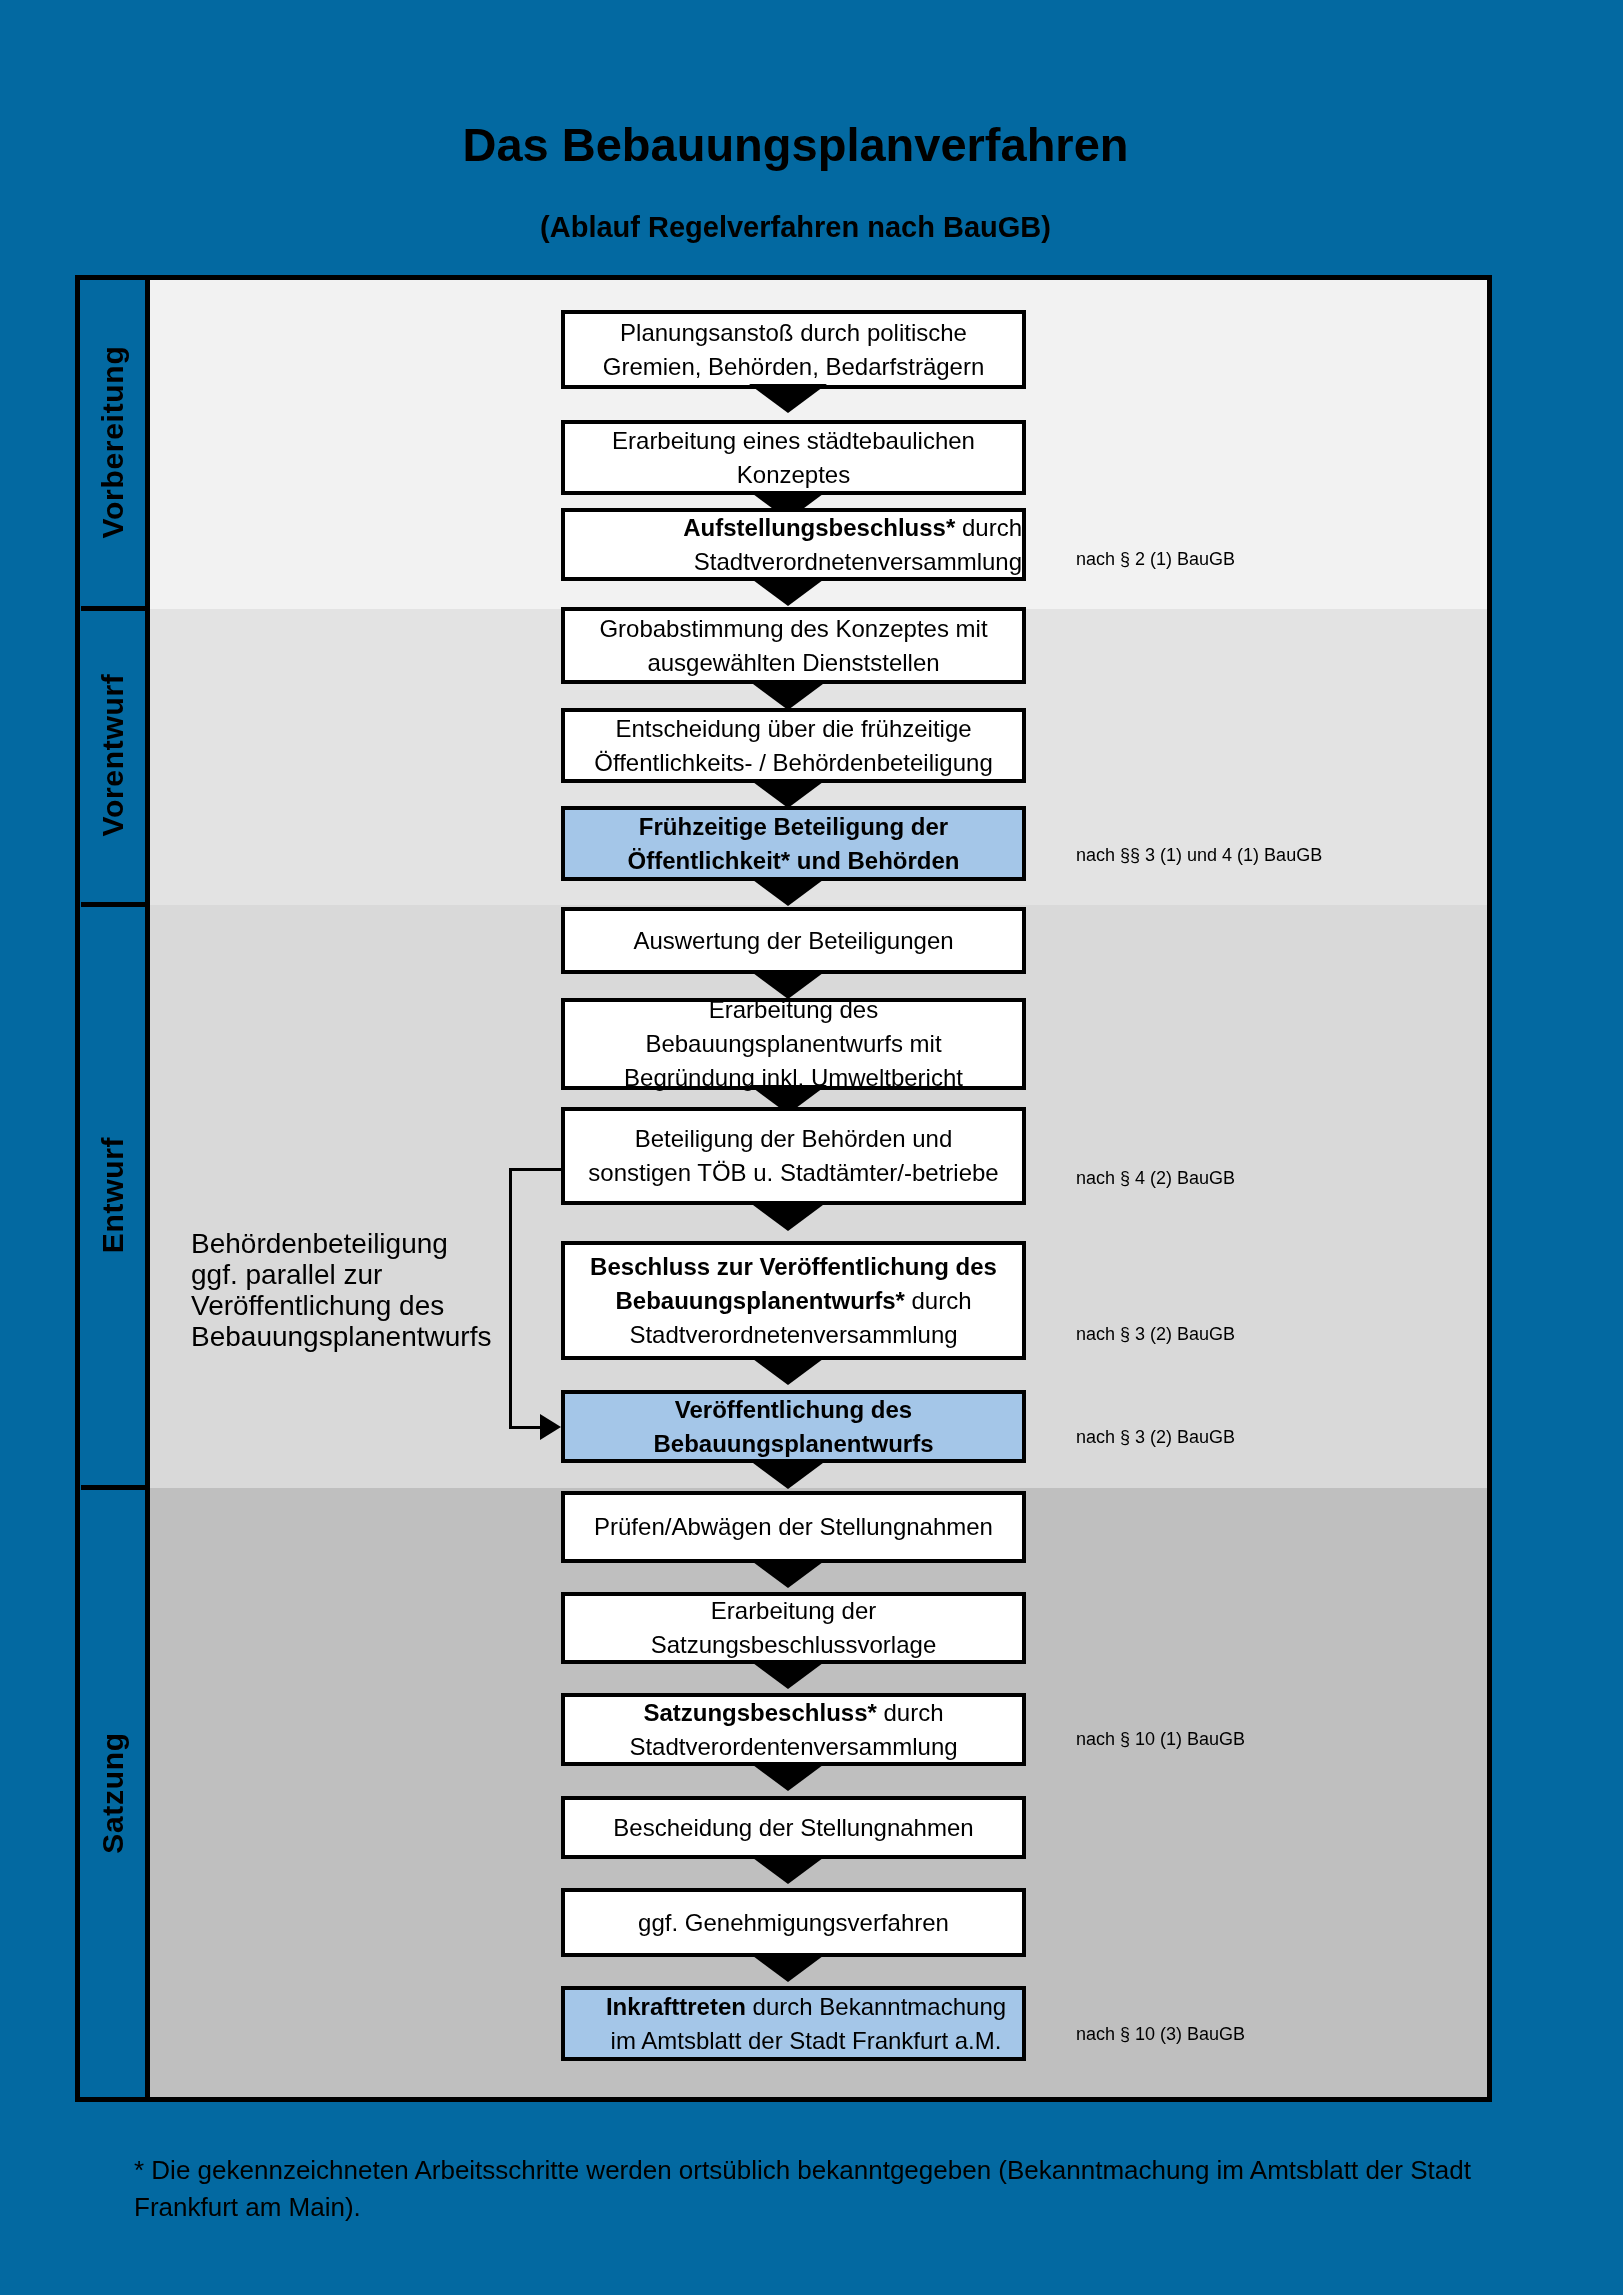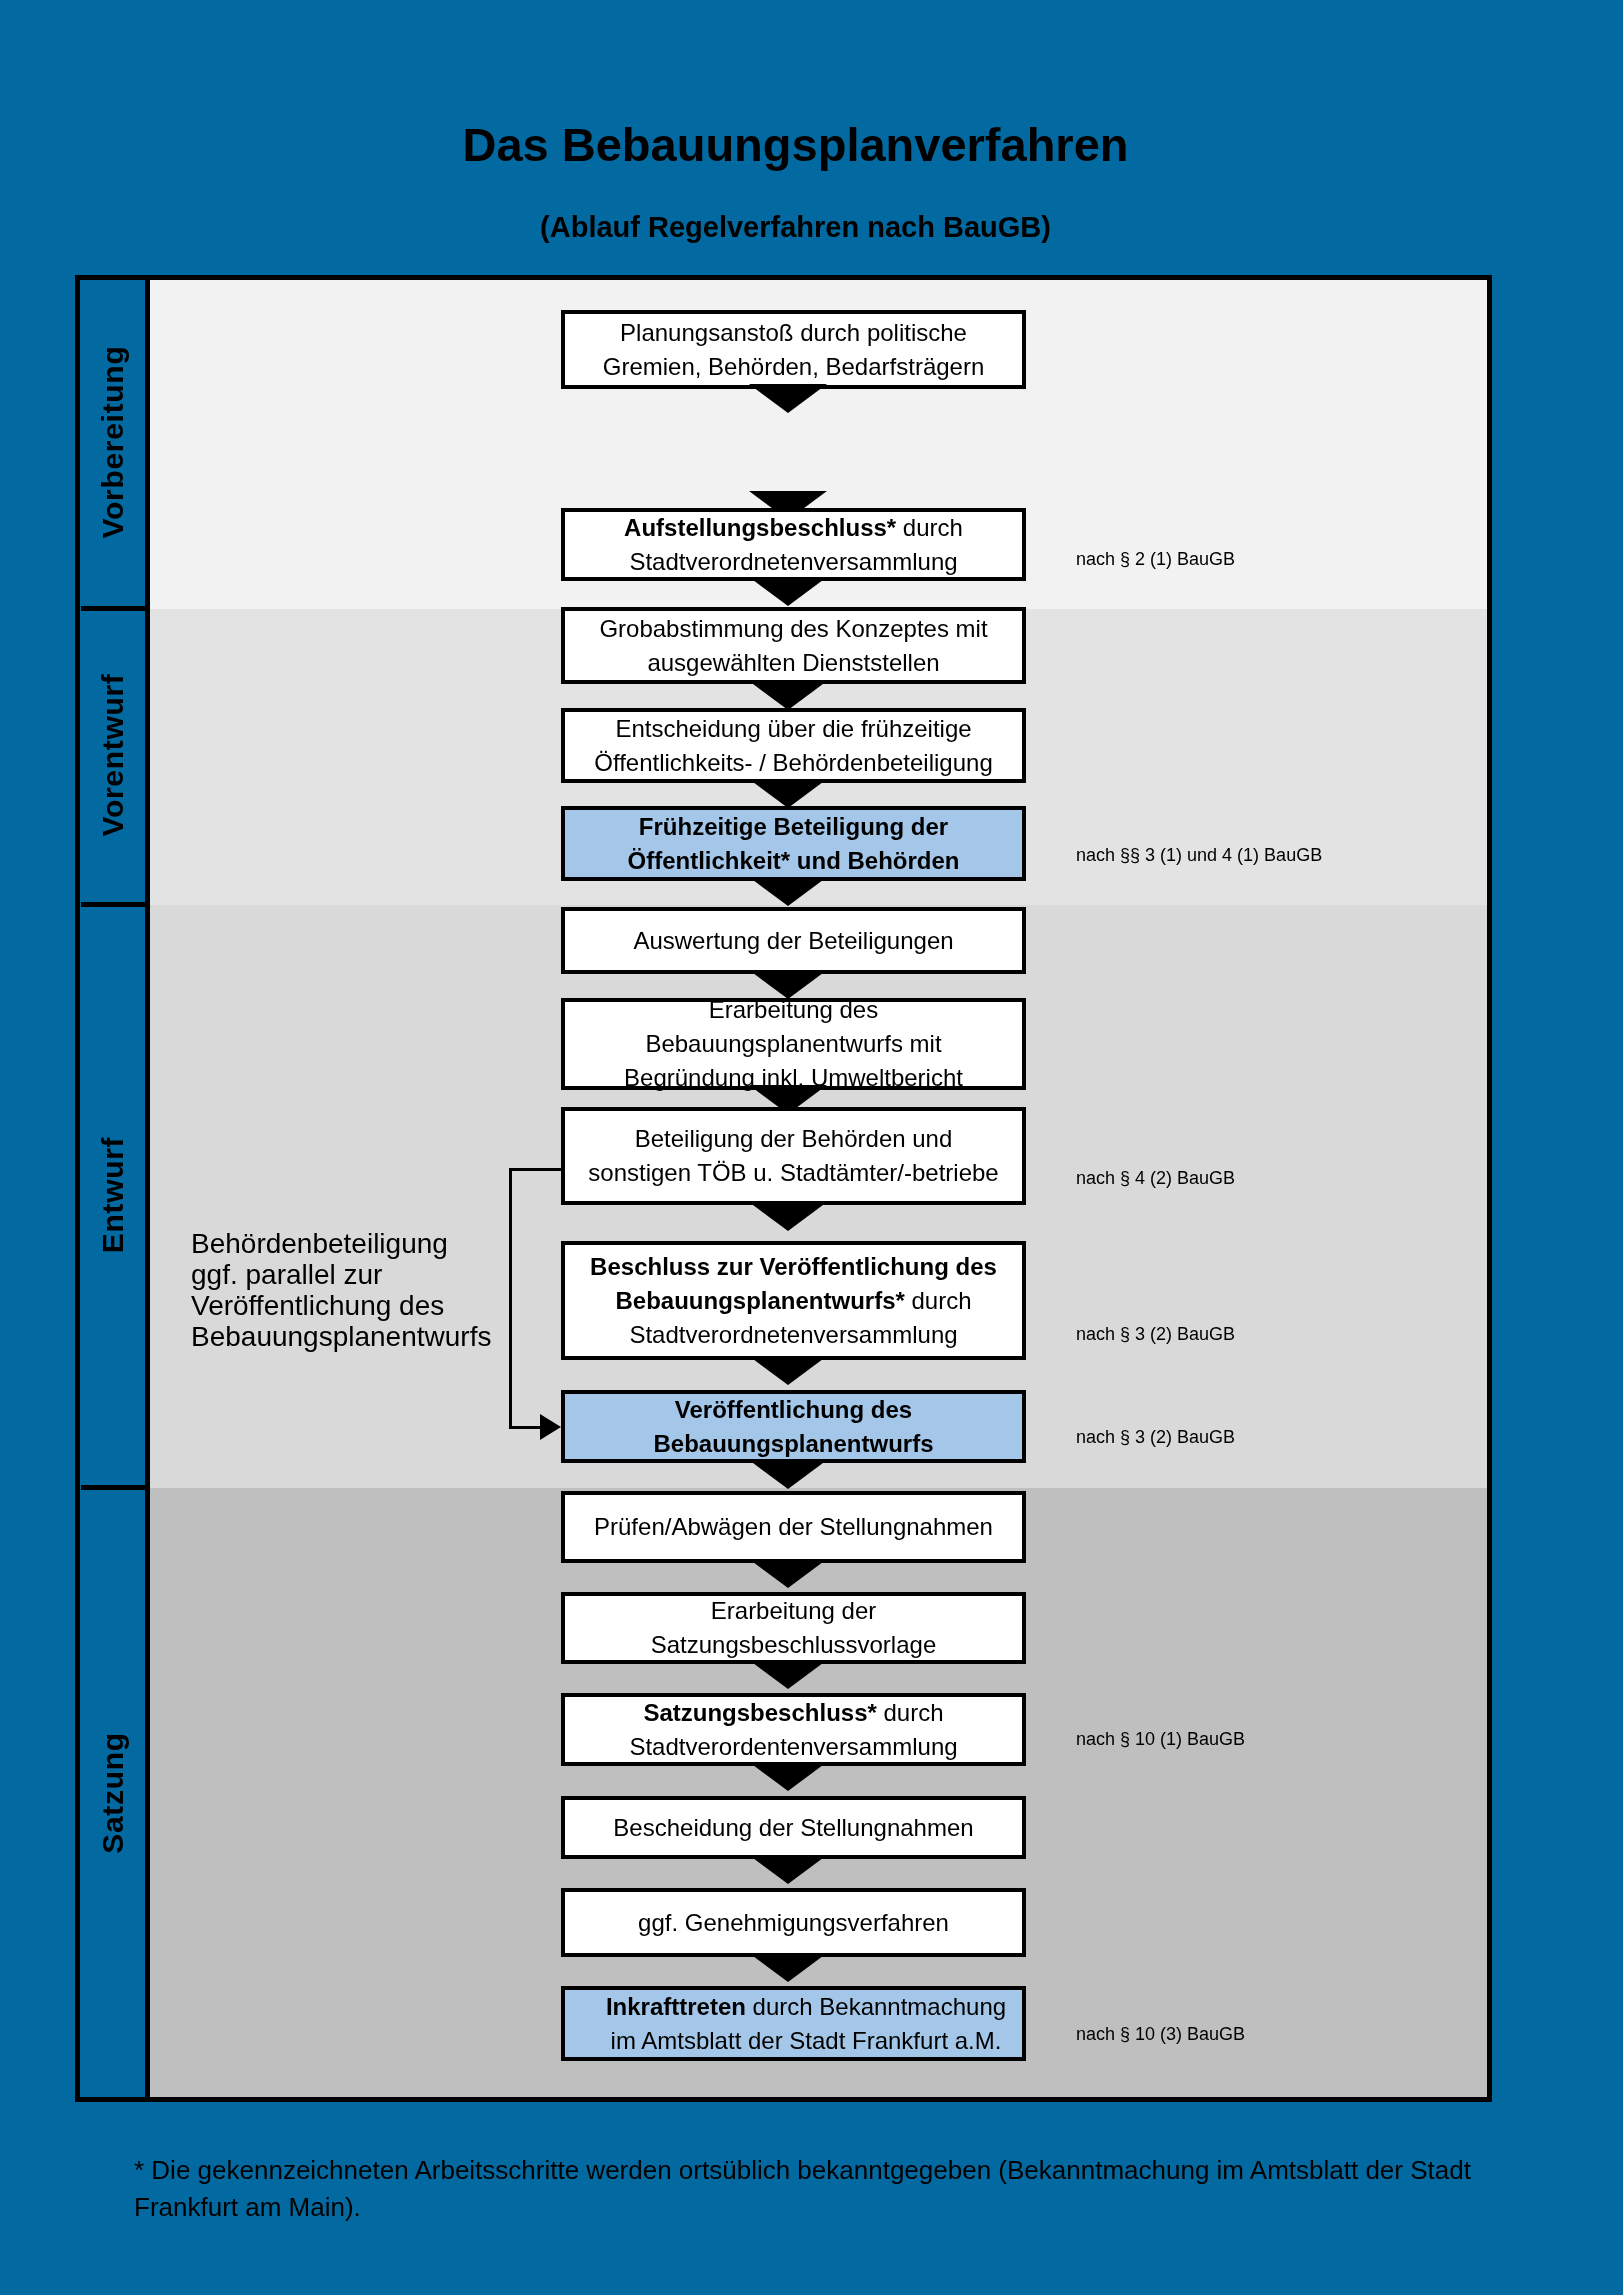--- a/index.html
+++ b/index.html
@@ -58,23 +58,27 @@
   <div class="abs phase-label" style="top:755px;">Vorentwurf</div>
   <div class="abs phase-label" style="top:1195px;">Entwurf</div>
   <div class="abs phase-label" style="top:1793px;">Satzung</div>
 
   <div class="abs box" style="top:310px;height:79px;">
     <div class="bl">Planungsanstoß durch politische</div>
     <div class="bl">Gremien, Behörden, Bedarfsträgern</div>
   </div>
   <div class="abs arrow" style="top:384px;"></div>
 
+  <div class="abs box" style="top:420px;height:75px;">
+    <div class="bl">Erarbeitung eines städtebaulichen</div>
+    <div class="bl">Konzeptes</div>
+  </div>
   <div class="abs arrow" style="top:491px;"></div>
 
-  <div class="abs box" style="top:508px;height:73px;">
+  <div class="abs box" style="top:508px;height:73px;align-items:flex-end;">
     <div class="bl"><span class="seg-b">Aufstellungsbeschluss*</span><span class="seg-r"> durch</span></div>
     <div class="bl">Stadtverordnetenversammlung</div>
   </div>
   <div class="abs arrow" style="top:577px;"></div>
 
   <div class="abs box" style="top:607px;height:77px;">
     <div class="bl">Grobabstimmung des Konzeptes mit</div>
     <div class="bl">ausgewählten Dienststellen</div>
   </div>
   <div class="abs arrow" style="top:681px;"></div>

